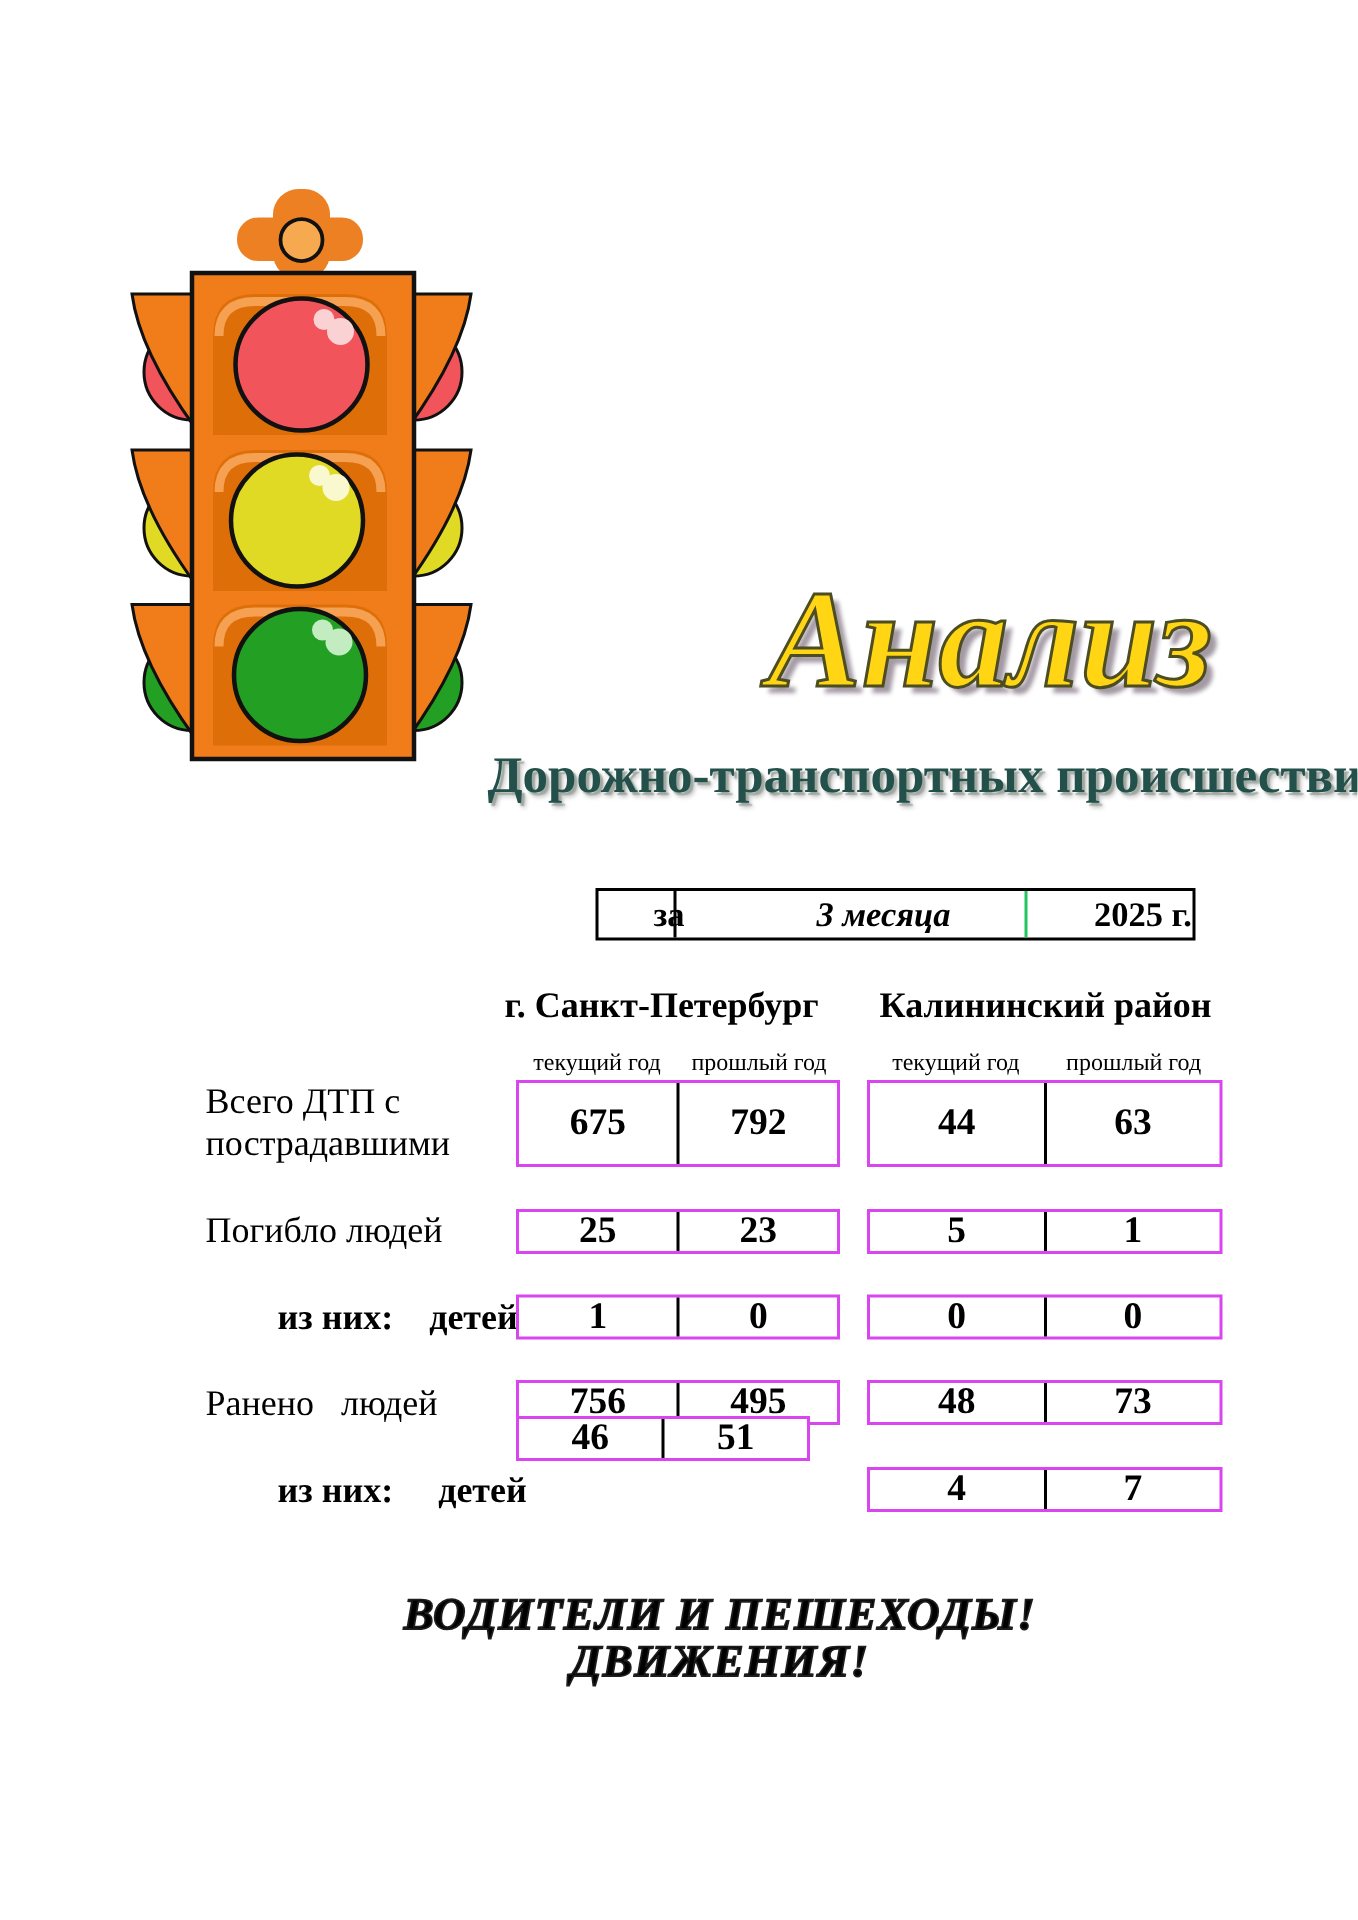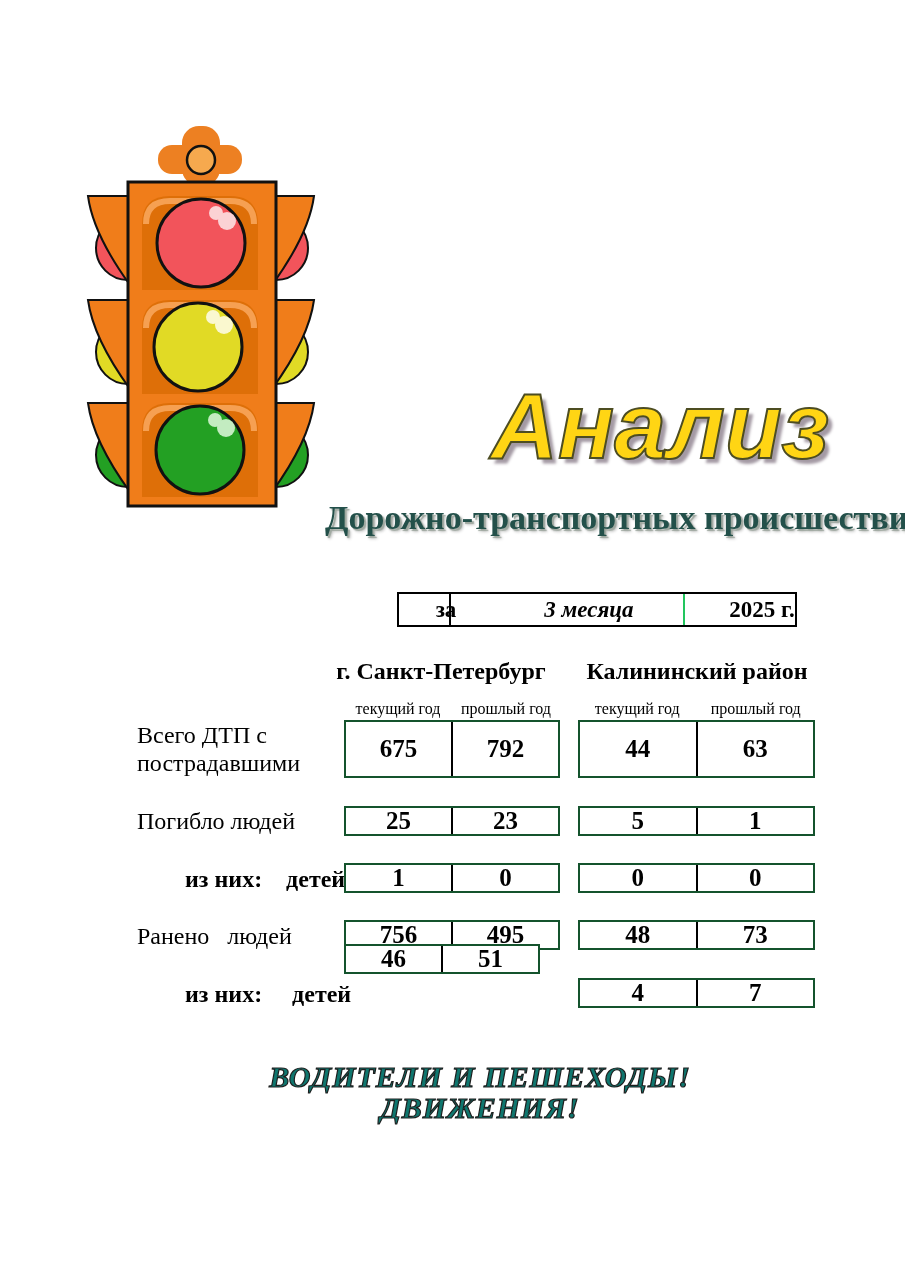--- a/index.html
+++ b/index.html
@@ -5,21 +5,21 @@
   html,body{margin:0;padding:0;background:#fff;}
   .page{
     position:relative;width:905px;height:1280px;background:#ffffff;
     font-family:"Liberation Serif",serif;color:#000;overflow:hidden;
   }
   .abs{position:absolute;}
 
   
   .title{
     left:440px;top:378px;width:440px;height:115px;
-    text-align:center;font-family:Liberation Sans, sans-serif;
+    text-align:center;font-family:Liberation Serif, serif;
     font-style:italic;font-size:93px;line-height:1.05;font-weight:bold;
     color:#FFD514;
     -webkit-text-stroke:2px #4d4d22;
     text-shadow:5px 5px 3px #a49aa4;
     white-space:nowrap;
   }
   .subtitle{
     left:325px;top:499px;width:560px;
     text-align:center;font-weight:bold;font-size:34px;line-height:1.1;
     color:#23504a;
@@ -38,39 +38,39 @@
   .period .mon{flex:1;border-left:2px solid #000;border-right:2px solid #22c55e;font-style:italic;}
   .period .yr{width:110px;}
 
   
   .region-hdr{font-size:24px;font-weight:bold;text-align:center;width:230px;white-space:nowrap;}
   .yearhdr{display:flex;height:20px;font-size:16px;}
   .yearhdr>div{flex:1;text-align:center;white-space:nowrap;}
 
   
   .cellgroup{
-    display:flex;border:2px solid #14532d;box-sizing:border-box;background:#fff;
+    display:flex;border:2px solid #d946ef;box-sizing:border-box;background:#fff;
   }
   .cell{
     flex:1;display:flex;align-items:center;justify-content:center;
     font-weight:bold;font-size:25px;box-sizing:border-box;
   }
   .cell + .cell{border-left:2px solid #000;}
 
   .rowlabel{
     left:137px;width:210px;font-size:24px;line-height:1.15;
     white-space:pre-wrap;
   }
   .rowlabel.bold{font-weight:bold;margin-left:48px;}
 
   
   .slogan{
     left:105px;top:1062px;width:750px;text-align:center;
     font-size:30px;line-height:1.02;font-weight:bold;font-style:italic;
-    color:#0f766e;letter-spacing:1px;
+    color:#000000;letter-spacing:1px;
     -webkit-text-stroke:1.2px #1d1d1d;
   }
   .slogan div{white-space:nowrap;}
 </style>
 </head>
 <body>
 
 <div class="page">
 
   <svg class="abs" style="left:84px;top:112px" width="234" height="404" viewBox="0 0 234 404">

